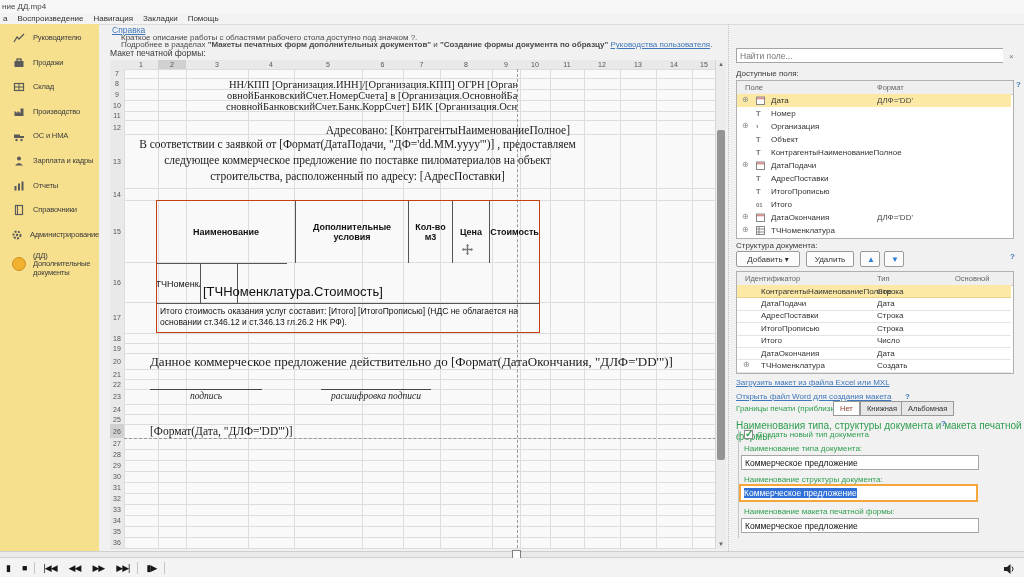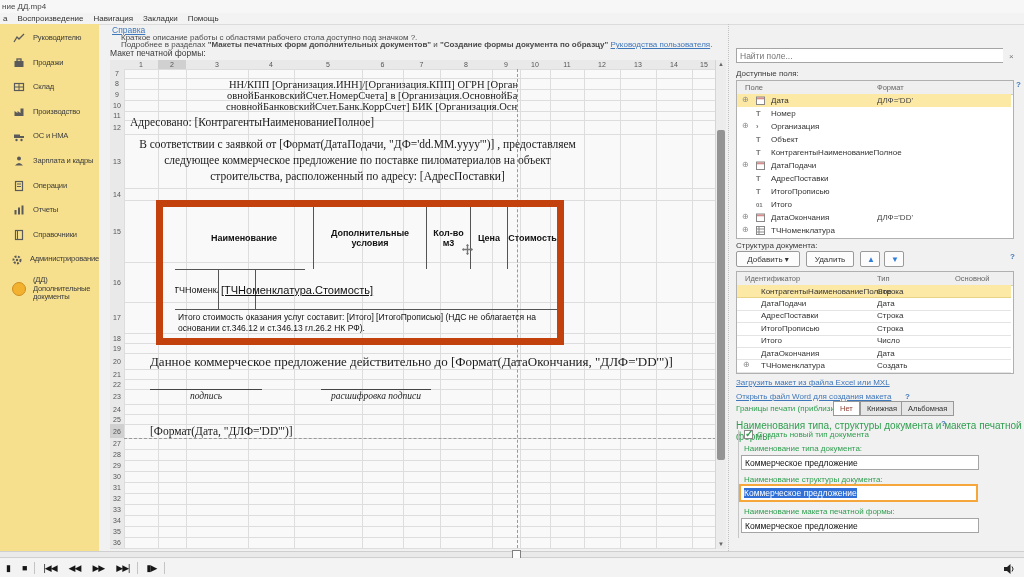--- a/index.html
+++ b/index.html
@@ -32,30 +32,30 @@
   .hl{background:#d0d0d0;}
   #corner{left:0;top:0;width:14px;height:9px;}
   .gvl{position:absolute;top:0;width:0;height:488px;border-left:1px solid #ddd;}
   .ghl{position:absolute;left:0;width:606px;height:0;border-top:1px solid #ddd;}
   .vdash{position:absolute;border-left:1px dashed #999;width:0;}
   .hdash{position:absolute;border-top:1px dashed #999;height:0;}
   .ser{font-family:"Liberation Serif",serif;color:#1a1a1a;}
   .ovl{position:absolute;z-index:3;}
   .clip1{white-space:nowrap;overflow:hidden;font-size:10.5px;}
   
-  #ttable{left:46px;top:140px;width:382px;border:7px solid #c2410c;background:transparent;z-index:3;font-size:9px;color:#111;padding-left:12px;}
+  #ttable{left:46px;top:140px;width:382px;border:1px solid #c2410c;background:transparent;z-index:3;font-size:9px;color:#111;}
   .trow{display:flex;}
   .tc{border-right:1px solid #555;box-sizing:border-box;display:flex;align-items:center;justify-content:center;
       text-align:center;white-space:pre-line;}
   .tc:last-child{border-right:none;}
   .thdr .tc{font-weight:bold;height:62px;}
   .tdat .tc{height:40px;border-top:1px solid #555;position:relative;font-size:9px;}
   .tfoot{border-top:1px solid #555;height:29px;padding:2px 3px;box-sizing:border-box;font-size:8.5px;
          line-height:11px;white-space:pre-line;text-align:left;}
-  .spill{position:absolute;left:2px;top:14px;white-space:nowrap;font-size:11px;text-align:left;text-decoration:underline;}
+  .spill{position:absolute;left:2px;top:20px;white-space:nowrap;font-size:13px;text-align:left;}
   .sig{border-top:1px solid #444;text-align:center;font-style:italic;font-size:9.5px;color:#1a1a1a;
        font-family:"Liberation Serif",serif;padding-top:1px;}
   
   #vsb{position:absolute;right:0;top:0;width:10px;height:489px;background:#ececec;border-left:1px solid #d5d5d5;}
   #vsb .arr{position:absolute;left:0;width:10px;height:9px;font-size:6px;color:#666;text-align:center;line-height:9px;}
   #vsb-thumb{position:absolute;left:1px;top:70px;width:8px;height:330px;background:#949494;border-radius:2px;}
   
   #rdiv{left:728px;top:24px;width:0;height:527px;border-left:1px dotted #c2c2c2;}
   .panel-lbl{font-size:8px;color:#3a3a3a;}
   .green{color:#2f9e4f;}
@@ -166,30 +166,20 @@
       <span class="slb">ОС и НМА</span>
     </div>
     <div class="side-item">
       <span class="sic">
         <svg width="12" height="12" viewBox="0 0 12 12">
           <circle cx="6" cy="3.5" r="2" fill="#5a5a5a"></circle>
           <path d="M2 10.5 Q6 5.5 10 10.5 Z" fill="#5a5a5a"></path>
         </svg>
       </span>
       <span class="slb">Зарплата и кадры</span>
-    </div>
-    <div class="side-item">
-      <span class="sic">
-        <svg width="12" height="12" viewBox="0 0 12 12">
-          <rect x="2.5" y="1.5" width="7" height="9" fill="none" stroke="#5a5a5a" stroke-width="1.2"></rect>
-          <line x1="4" y1="4" x2="8" y2="4" stroke="#5a5a5a"></line>
-          <line x1="4" y1="6.5" x2="8" y2="6.5" stroke="#5a5a5a"></line>
-        </svg>
-      </span>
-      <span class="slb">Операции</span>
     </div>
     <div class="side-item">
       <span class="sic">
         <svg width="12" height="12" viewBox="0 0 12 12">
           <rect x="1.5" y="6" width="2" height="4.5" fill="#5a5a5a"></rect>
           <rect x="5" y="3.5" width="2" height="7" fill="#5a5a5a"></rect>
           <rect x="8.5" y="1.5" width="2" height="9" fill="#5a5a5a"></rect>
         </svg>
       </span>
       <span class="slb">Отчеты</span>
@@ -327,21 +317,21 @@
       <div class="rhdr" style="top: 477px; height: 11px;">36</div>
       <div class="ghl" style="top: 488px;"></div>
     </div>
 
   <div class="vdash" style="left:407px;top:9px;height:479px;"></div>
   <div class="hdash" style="left:14px;top:378px;width:592px;"></div>
 
   <div class="ovl ser clip1" style="left:119px;top:19px;width:288px;">НН/КПП [Организация.ИНН]/[Организация.КПП] ОГРН [Организация.ОГРН</div>
   <div class="ovl ser clip1" style="left:117px;top:30px;width:290px;">овнойБанковскийСчет.НомерСчета] в [Организация.ОсновнойБанковскийСч</div>
   <div class="ovl ser clip1" style="left:116px;top:41px;width:291px;">сновнойБанковскийСчет.Банк.КоррСчет] БИК [Организация.ОсновнойБанко</div>
-  <div class="ovl ser" style="left:20px;top:56px;width:440px;text-align:left;font-size:11.5px;">Адресовано: [КонтрагентыНаименованиеПолное]</div>
+  <div class="ovl ser" style="left:20px;top:64px;width:440px;text-align:right;font-size:11.5px;">Адресовано: [КонтрагентыНаименованиеПолное]</div>
   <div class="ovl ser" style="left:20px;top:76px;width:455px;text-align:center;font-size:11.5px;line-height:16px;white-space:pre-line;">В соответствии с заявкой от [Формат(ДатаПодачи, "ДФ='dd.MM.yyyy'")] , предоставляем
 следующее коммерческое предложение по поставке пиломатериалов на объект
 строительства, расположенный по адресу: [АдресПоставки]</div>
 
   <div class="abs" id="ttable">
     <div class="trow thdr">
       <div class="tc" style="width:139px;">Наименование</div>
       <div class="tc" style="width:113px;">Дополнительные условия</div>
       <div class="tc" style="width:44px;">Кол-во м3</div>
       <div class="tc" style="width:37px;">Цена</div>

